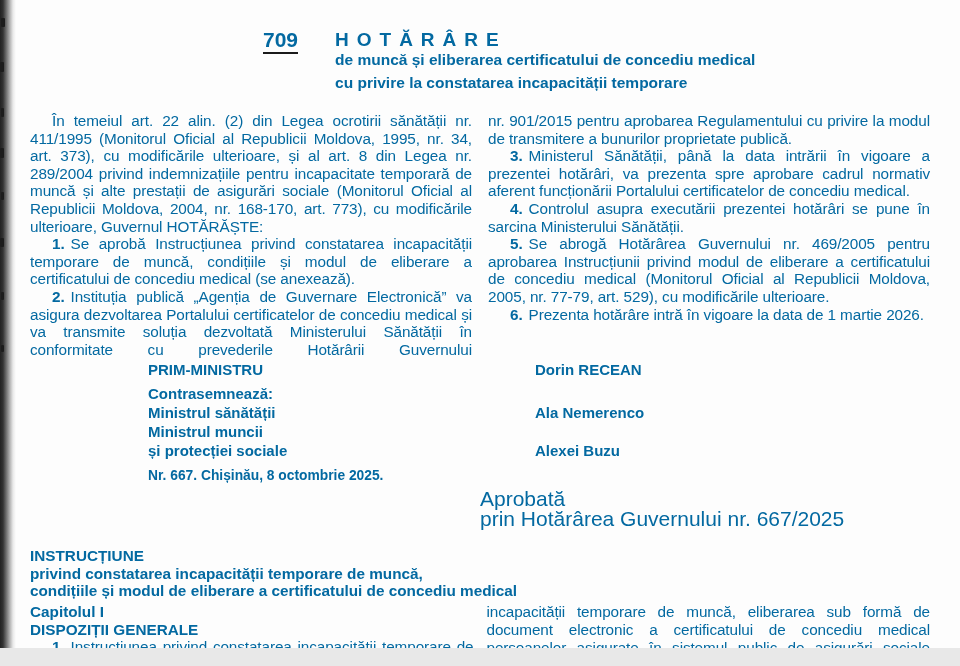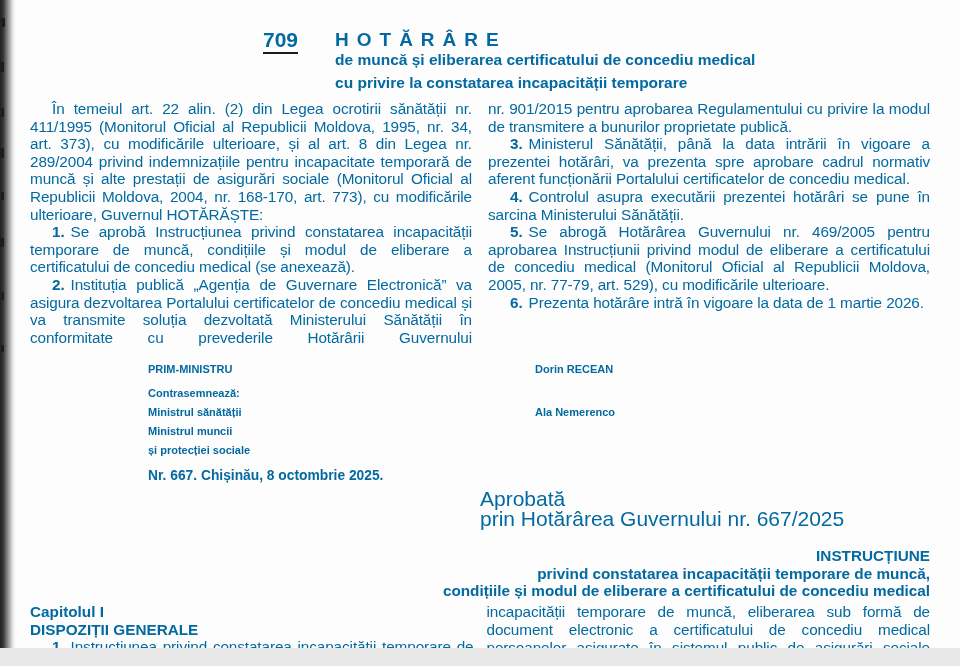--- a/index.html
+++ b/index.html
@@ -25,44 +25,44 @@
   .title-block { position:absolute; top:29px; left:263px; display:flex; gap:37px; }
   .doc-number {
     font-size:21px; font-weight:700; line-height:22px;
     border-bottom:2px solid #1b1b1b; padding-bottom:1px; height:25px;
   }
   .doc-title { font-size:19px; font-weight:700; line-height:22px; letter-spacing:8px; }
   .doc-subtitle { font-size:15.5px; font-weight:700; line-height:18px; }
   .doc-subtitle.first { margin-top:5px; }
 
   
-  .decision-cols { position:absolute; top:100px; left:30px; right:30px; display:flex; gap:16px; }
+  .decision-cols { position:absolute; top:112px; left:30px; right:30px; display:flex; gap:16px; }
   .col { flex:1 1 0; }
   .para {
     font-size:15.3px; line-height:17.6px;
     text-align:justify; text-indent:22px;
     letter-spacing:-0.1px;
   }
   .para.cont { text-indent:0; }
   .para.cut { text-align-last:justify; }
   .num { font-weight:700; margin-right:6px; }
 
   
-  .sig-block { position:absolute; top:360px; left:148px; right:44px; font-weight:700; font-size:11px; }
+  .sig-block { position:absolute; top:360px; left:148px; right:44px; font-weight:700; font-size:15px; }
   .sig-row { display:flex; line-height:19px; }
   .sig-row.gap-after { margin-bottom:5px; }
   .sig-title { width:387px; }
   .sig-name { flex:1; }
   .sig-footnote { position:absolute; top:468px; left:148px; font-weight:700; font-size:13.8px; }
 
   
   .approval { position:absolute; top:489px; left:480px; width:452px; font-size:21px; line-height:19.5px; }
 
   
-  .instr-head { position:absolute; top:547px; left:30px; right:30px; text-align:right; font-weight:700; font-size:15.3px; line-height:17.5px; }
+  .instr-head { position:absolute; top:547px; left:30px; right:30px; text-align:left; font-weight:700; font-size:15.3px; line-height:17.5px; }
 
   
   .bottom-cols { position:absolute; top:603px; left:30px; right:30px; display:flex; gap:13px; }
   .chapter-label, .chapter-title { font-weight:700; font-size:15.3px; line-height:17.5px; }
   .bottom-cols .para { line-height:18px; }
 </style>
 </head>
 <body>
 
 <div class="page">
@@ -130,20 +130,21 @@
     <div class="sig-row">
       <span class="sig-title">Ministrul sănătății</span>
       <span class="sig-name">Ala Nemerenco</span>
     </div>
     <div class="sig-row">
       <span class="sig-title">Ministrul muncii</span>
       <span class="sig-name"></span>
     </div>
     <div class="sig-row">
       <span class="sig-title">și protecției sociale</span>
+      <span class="sig-name">Alexei Buzu</span>
     </div>
   </section>
 
   <div class="sig-footnote">Nr. 667. Chișinău, 8 octombrie 2025.</div>
 
   <div class="approval">
     <div>Aprobată</div>
     <div>prin Hotărârea Guvernului nr. 667/2025</div>
   </div>
 

